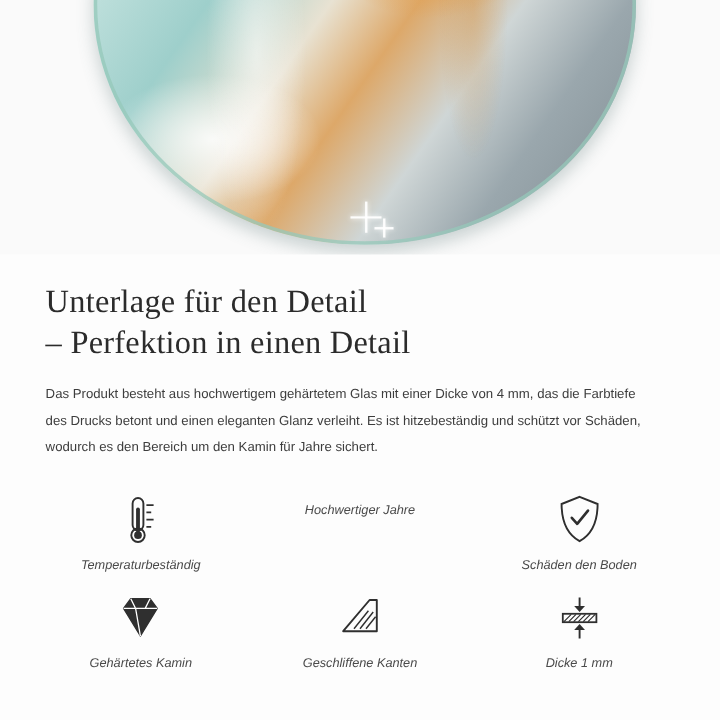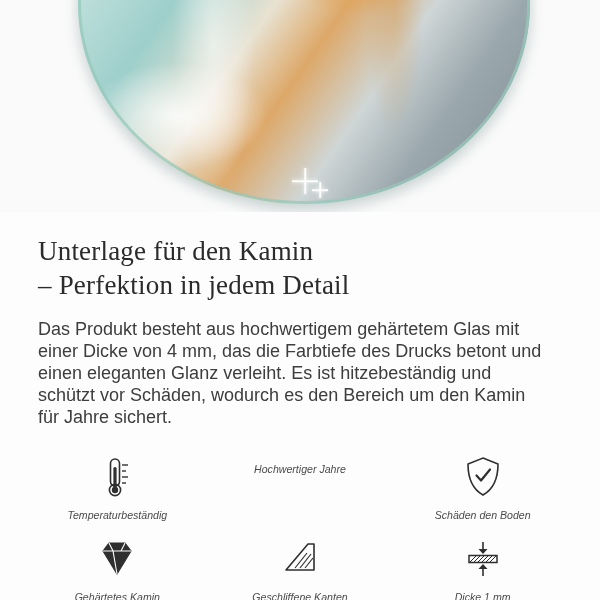--- a/index.html
+++ b/index.html
@@ -101,21 +101,21 @@
     font-family: "Liberation Serif", serif;
     font-size: 27px;
     line-height: 34px;
     color: #2b2b2b;
     font-weight: 400;
     margin: 0 0 16px 0;
     letter-spacing: 0.2px;
   }
   .headline .l2 { display: block; }
   .body-text {
-    font-size: 18px;
+    font-size: 11px;
     line-height: 22px;
     color: #3d3d3d;
     margin: 0;
     max-width: 510px;
   }
 
   
   .features {
     margin-top: 26px;
     padding: 0 26px;
@@ -150,22 +150,22 @@
 
   <div class="hero">
     <div class="hero-disc"></div>
     <div class="hero-edge"></div>
     <div class="sparkle s1"></div>
     <div class="sparkle s2"></div>
   </div>
 
   <div class="content">
     <h1 class="headline">
-      <span>Unterlage für den Kamin</span>
-      <span class="l2">– Perfektion in jedem Detail</span>
+      <span>Unterlage für den Detail</span>
+      <span class="l2">– Perfektion in einen Detail</span>
     </h1>
     <p class="body-text">Das Produkt besteht aus hochwertigem gehärtetem Glas mit einer Dicke von 4 mm, das die Farbtiefe des Drucks betont und einen eleganten Glanz verleiht. Es ist hitzebeständig und schützt vor Schäden, wodurch es den Bereich um den Kamin für Jahre sichert.</p>
   </div>
 
   <div class="features">
 
     <div class="feature">
       <div class="feature-icon">
         <svg width="40" height="44" viewBox="0 0 40 44">
           <rect x="13.5" y="4" width="9" height="27" rx="4.5" fill="none" stroke="#2f2f2f" stroke-width="1.6"></rect>

